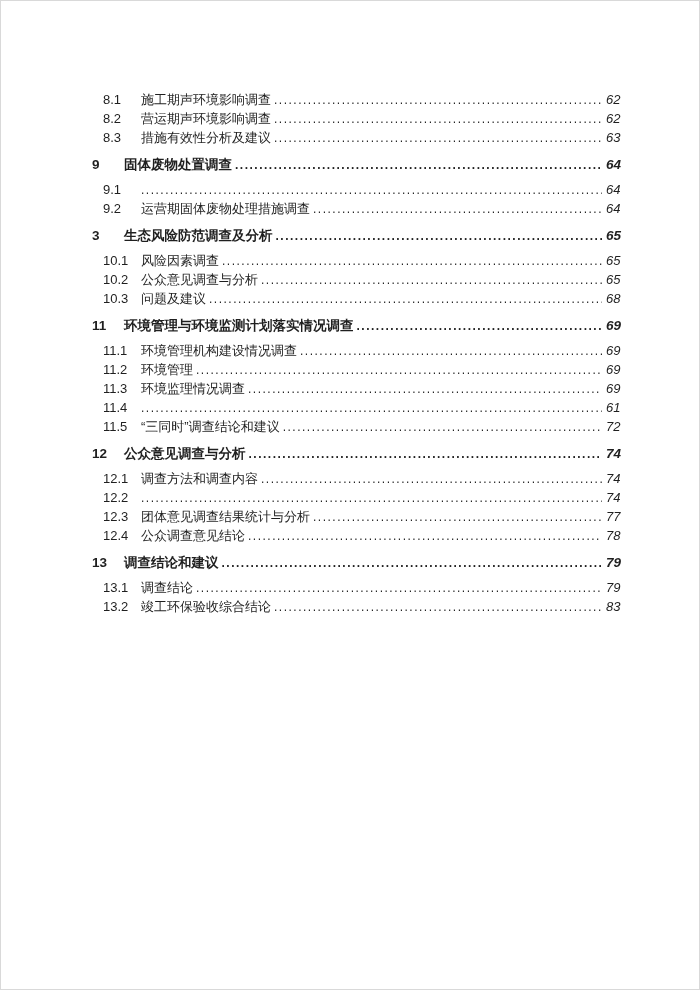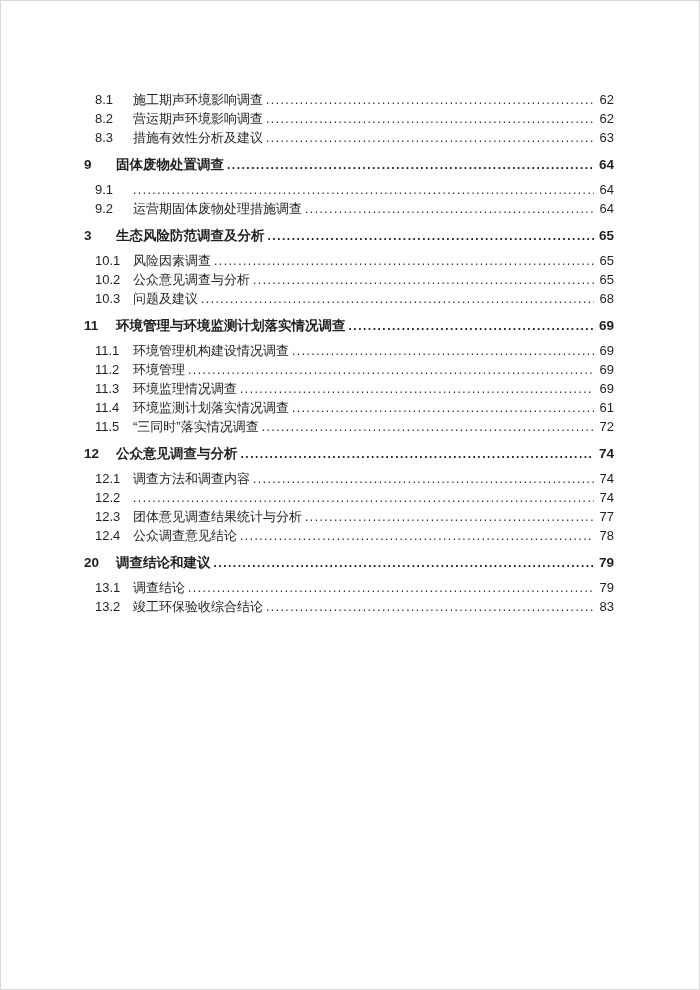--- a/index.html
+++ b/index.html
@@ -8,21 +8,21 @@
     height: 990px;
     background: #ffffff;
     box-sizing: border-box;
     border: 1px solid #d9d9d9;
     font-family: "Liberation Sans", sans-serif;
     color: #1f1f1f;
     overflow: hidden;
   }
   .toc {
     position: absolute;
-    left: 84px;
+    left: 92px;
     top: 90px;
     width: 530px;
   }
   .toc-row {
     display: flex;
     align-items: baseline;
     height: 19px;
     line-height: 19px;
     font-size: 13px;
     white-space: nowrap;
@@ -48,21 +48,21 @@
     overflow: hidden;
     white-space: nowrap;
     letter-spacing: 1.5px;
     font-size: 12px;
     min-width: 0;
   }
   .toc-page {
     flex: 0 0 auto;
     padding-left: 4px;
     min-width: 16px;
-    text-align: right;
+    font-style: italic;
   }
 </style>
 </head>
 <body>
 
 <div class="toc">
     <div class="toc-row level-2">
       <span class="toc-num">8.1</span>
       <span class="toc-title">施工期声环境影响调查</span>
       <span class="toc-dots">............................................................................................................................................................................................................................................................................................................</span>
@@ -140,27 +140,26 @@
       <span class="toc-page">69</span>
     </div>
     <div class="toc-row level-2">
       <span class="toc-num">11.3</span>
       <span class="toc-title">环境监理情况调查</span>
       <span class="toc-dots">............................................................................................................................................................................................................................................................................................................</span>
       <span class="toc-page">69</span>
     </div>
     <div class="toc-row level-2">
       <span class="toc-num">11.4</span>
-      <span class="toc-title">环境监测计划落实情况调查</span>
       <span class="toc-dots">............................................................................................................................................................................................................................................................................................................</span>
       <span class="toc-page">61</span>
     </div>
     <div class="toc-row level-2">
       <span class="toc-num">11.5</span>
-      <span class="toc-title">“三同时”落实情况调查</span>
+      <span class="toc-title">“三同时”调查结论和建议</span>
       <span class="toc-dots">............................................................................................................................................................................................................................................................................................................</span>
       <span class="toc-page">72</span>
     </div>
     <div class="toc-row level-1">
       <span class="toc-num">12</span>
       <span class="toc-title">公众意见调查与分析</span>
       <span class="toc-dots">............................................................................................................................................................................................................................................................................................................</span>
       <span class="toc-page">74</span>
     </div>
     <div class="toc-row level-2">
@@ -180,21 +179,21 @@
       <span class="toc-dots">............................................................................................................................................................................................................................................................................................................</span>
       <span class="toc-page">77</span>
     </div>
     <div class="toc-row level-2">
       <span class="toc-num">12.4</span>
       <span class="toc-title">公众调查意见结论</span>
       <span class="toc-dots">............................................................................................................................................................................................................................................................................................................</span>
       <span class="toc-page">78</span>
     </div>
     <div class="toc-row level-1">
-      <span class="toc-num">20</span>
+      <span class="toc-num">13</span>
       <span class="toc-title">调查结论和建议</span>
       <span class="toc-dots">............................................................................................................................................................................................................................................................................................................</span>
       <span class="toc-page">79</span>
     </div>
     <div class="toc-row level-2">
       <span class="toc-num">13.1</span>
       <span class="toc-title">调查结论</span>
       <span class="toc-dots">............................................................................................................................................................................................................................................................................................................</span>
       <span class="toc-page">79</span>
     </div>

